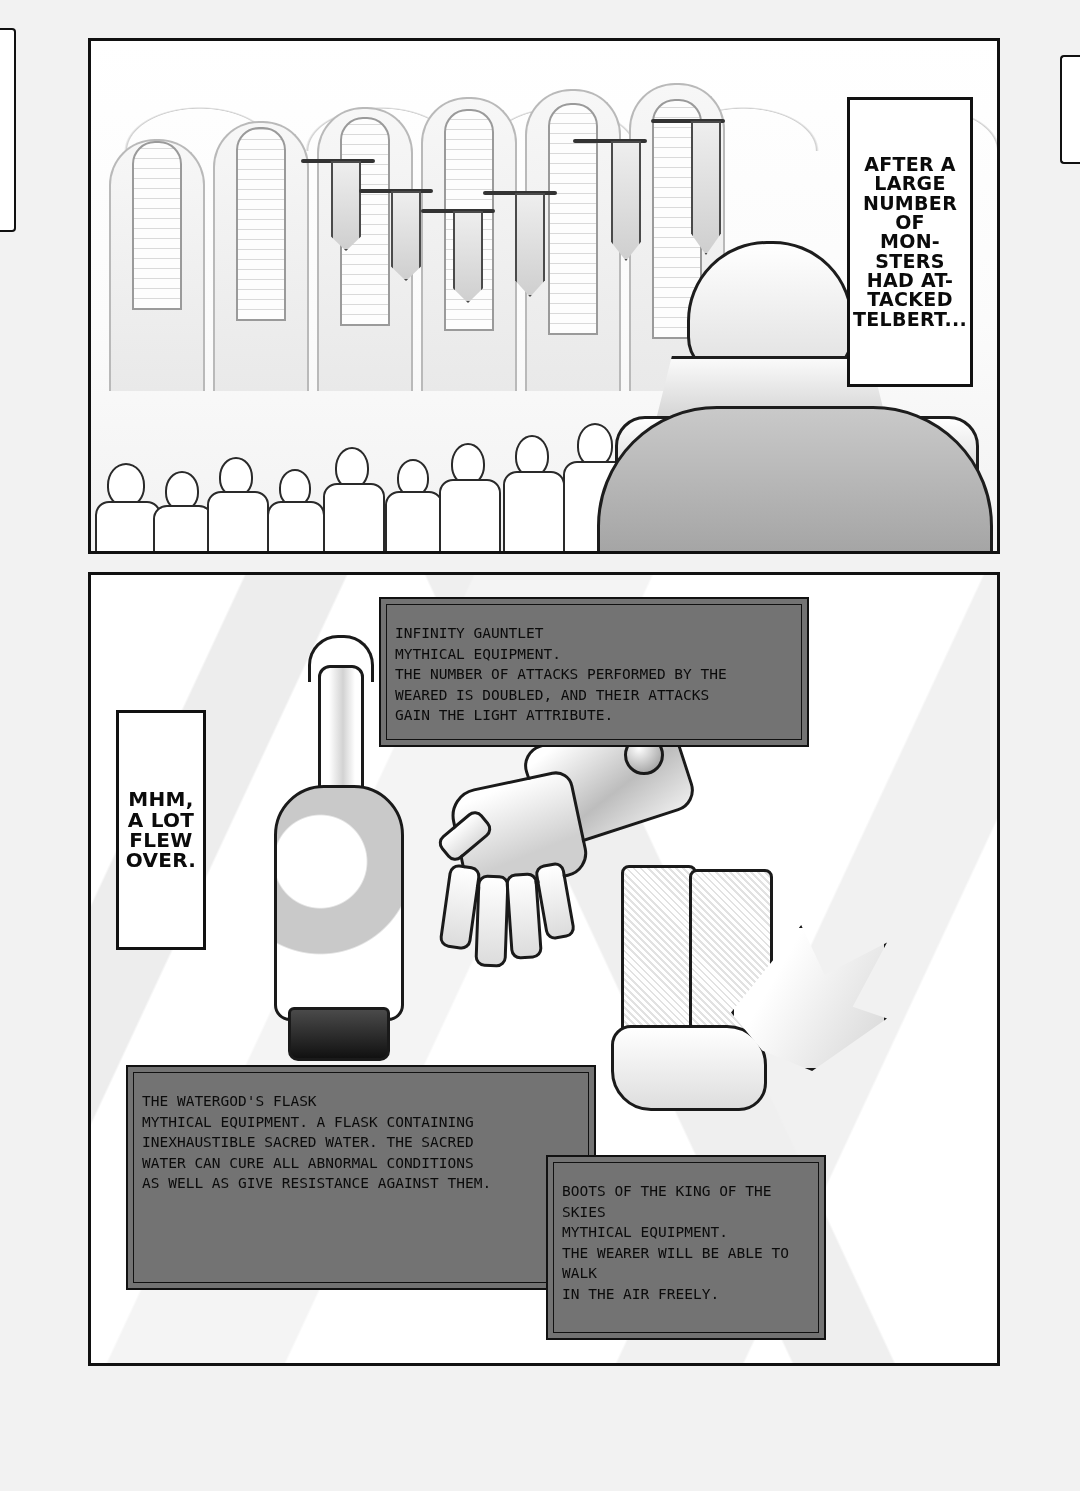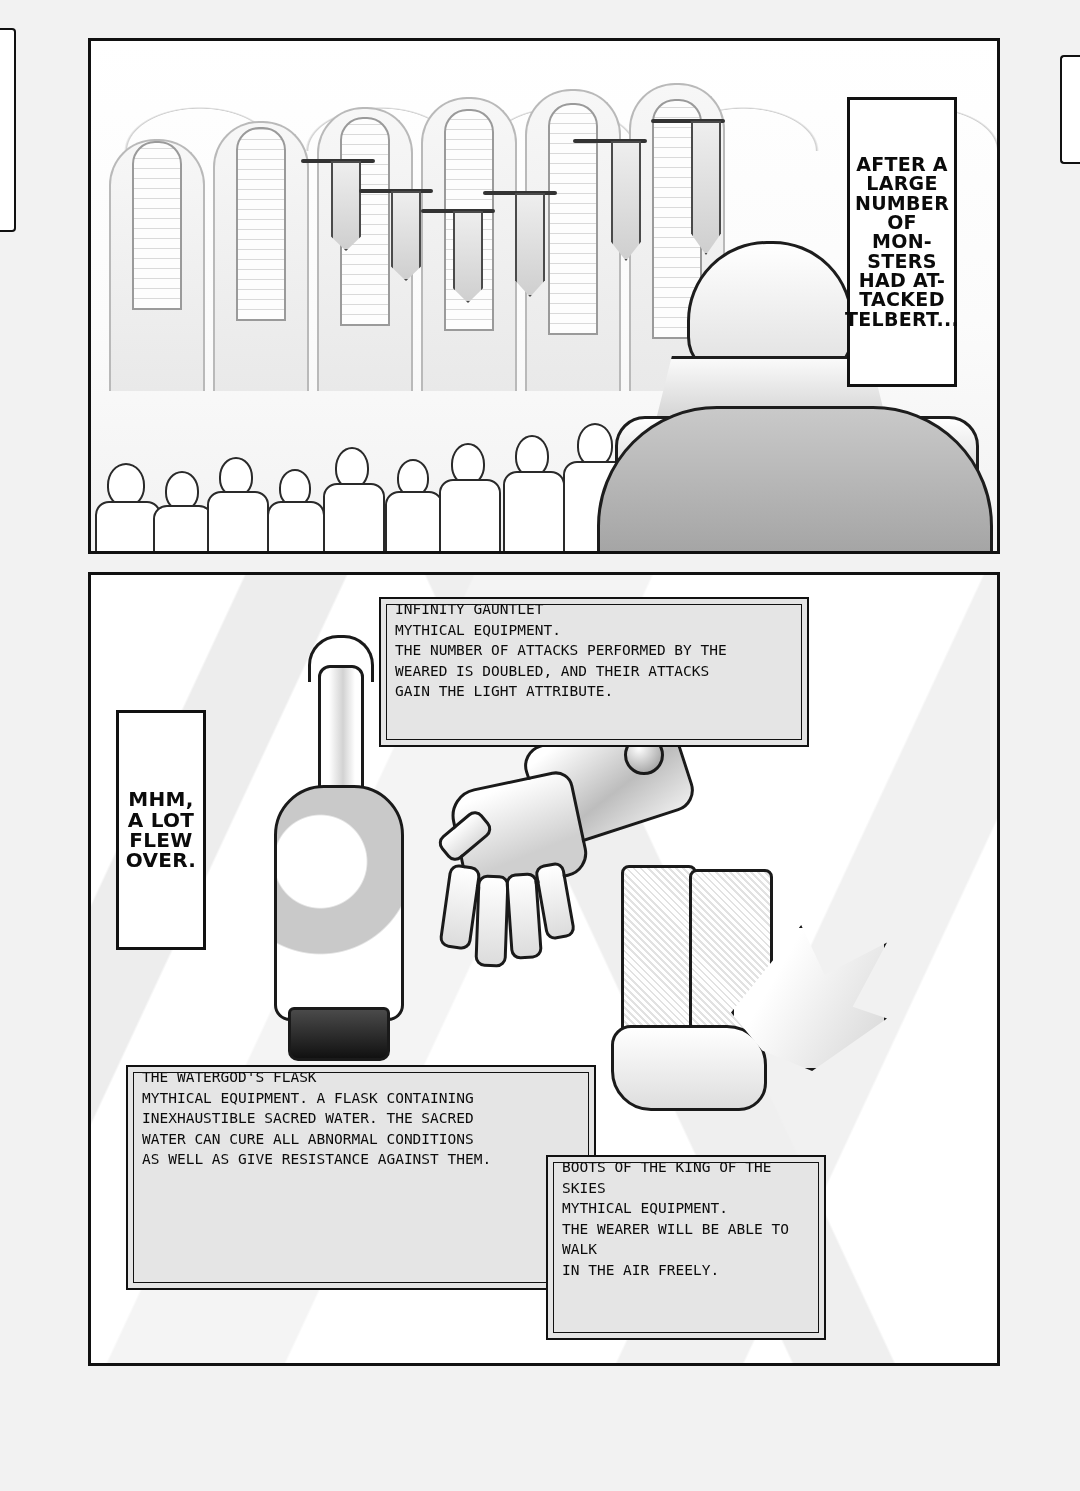--- a/index.html
+++ b/index.html
@@ -258,31 +258,31 @@
     line-height: 1.02;
     display: flex;
     align-items: center;
     justify-content: center;
     padding: 8px 6px;
     box-sizing: border-box;
     letter-spacing: 0.3px;
   }
   .narr-box span { display: block; white-space: pre-line; }
 
-  #box-after-attack { left: 756px; top: 56px; width: 110px; height: 290px; font-size: 19px; }
+  #box-after-attack { left: 756px; top: 56px; width: 126px; height: 290px; font-size: 19px; }
   #box-items-dropped { left: 73px; top: 158px; width: 140px; height: 300px; font-size: 19px; }
   #box-mhm { left: 25px; top: 135px; width: 90px; height: 240px; font-size: 20px; align-items: center; }
   #box-as-for-rewards { left: 700px; top: 130px; width: 80px; height: 300px; font-size: 19px; }
 
   .info-box {
     position: absolute;
-    background: #e5e5e5;
+    background: #737373;
     border: 2px solid #111;
     box-sizing: border-box;
-    padding: 0 14px;
+    padding: 24px 14px;
     font-family: "DejaVu Sans Mono", monospace;
     font-size: 14.5px;
     line-height: 1.42;
     color: #0b0b0b;
     white-space: pre-line;
   }
   .info-box::before {
     content: "";
     position: absolute;
     left: 5px; top: 5px; right: 5px; bottom: 5px;

